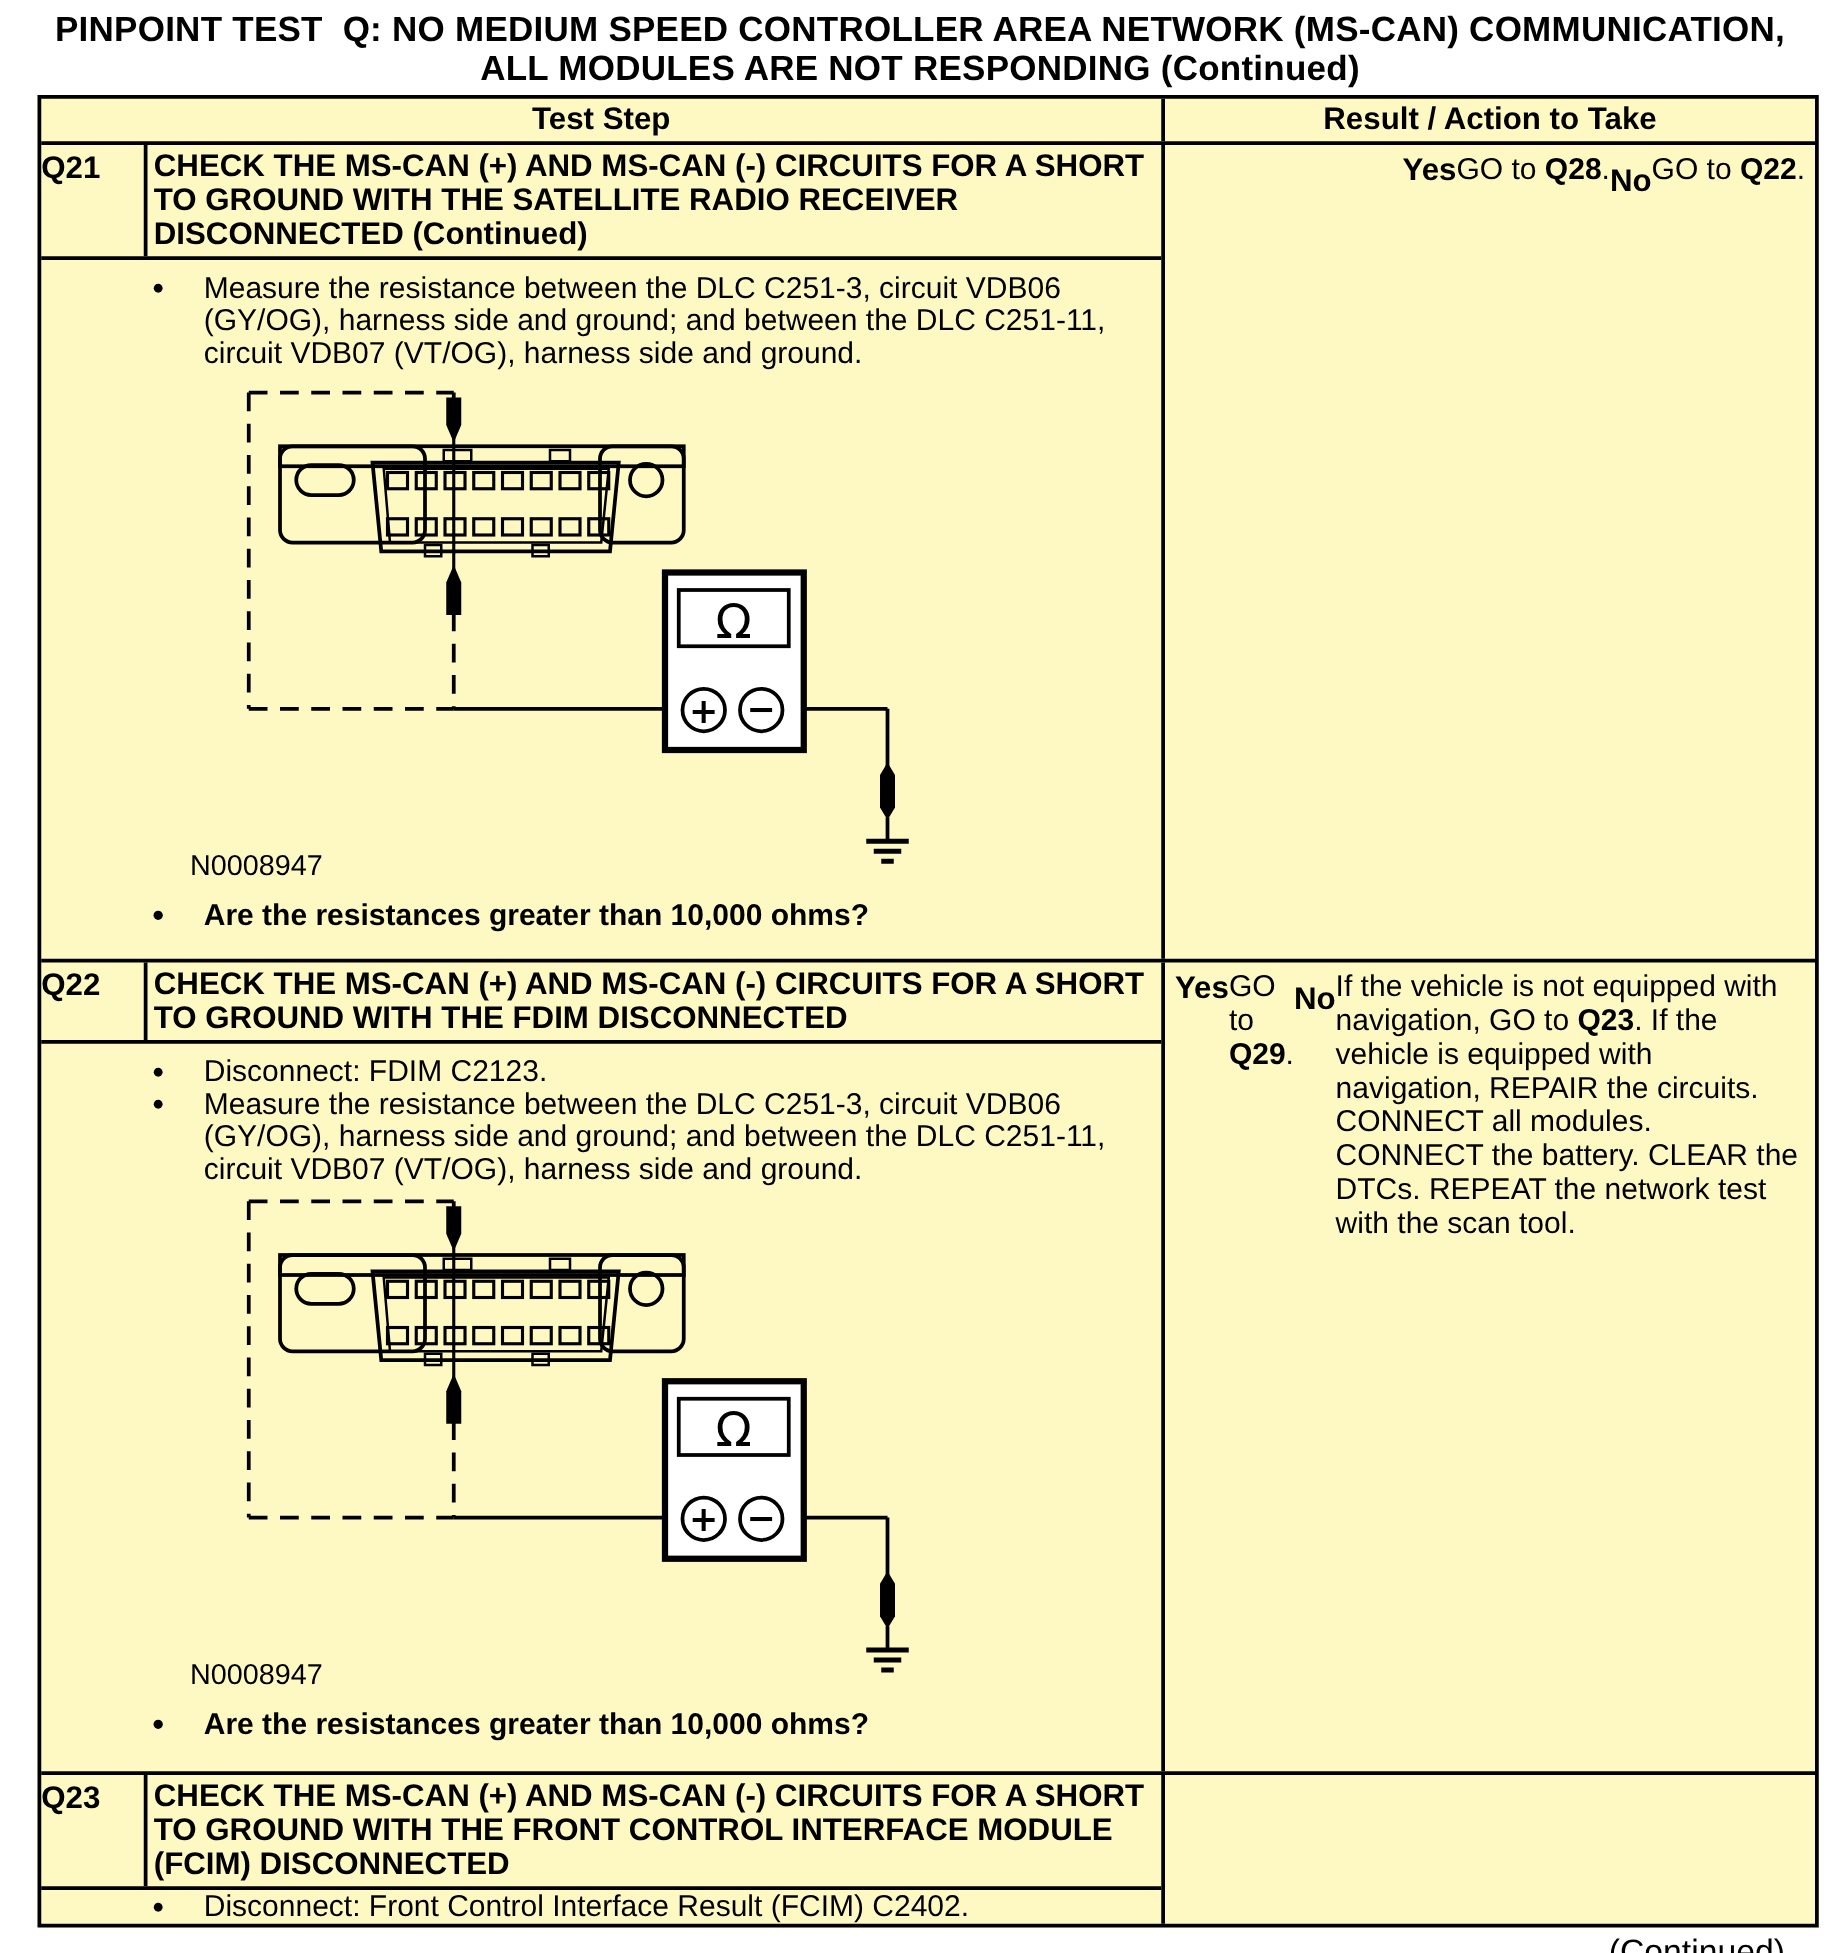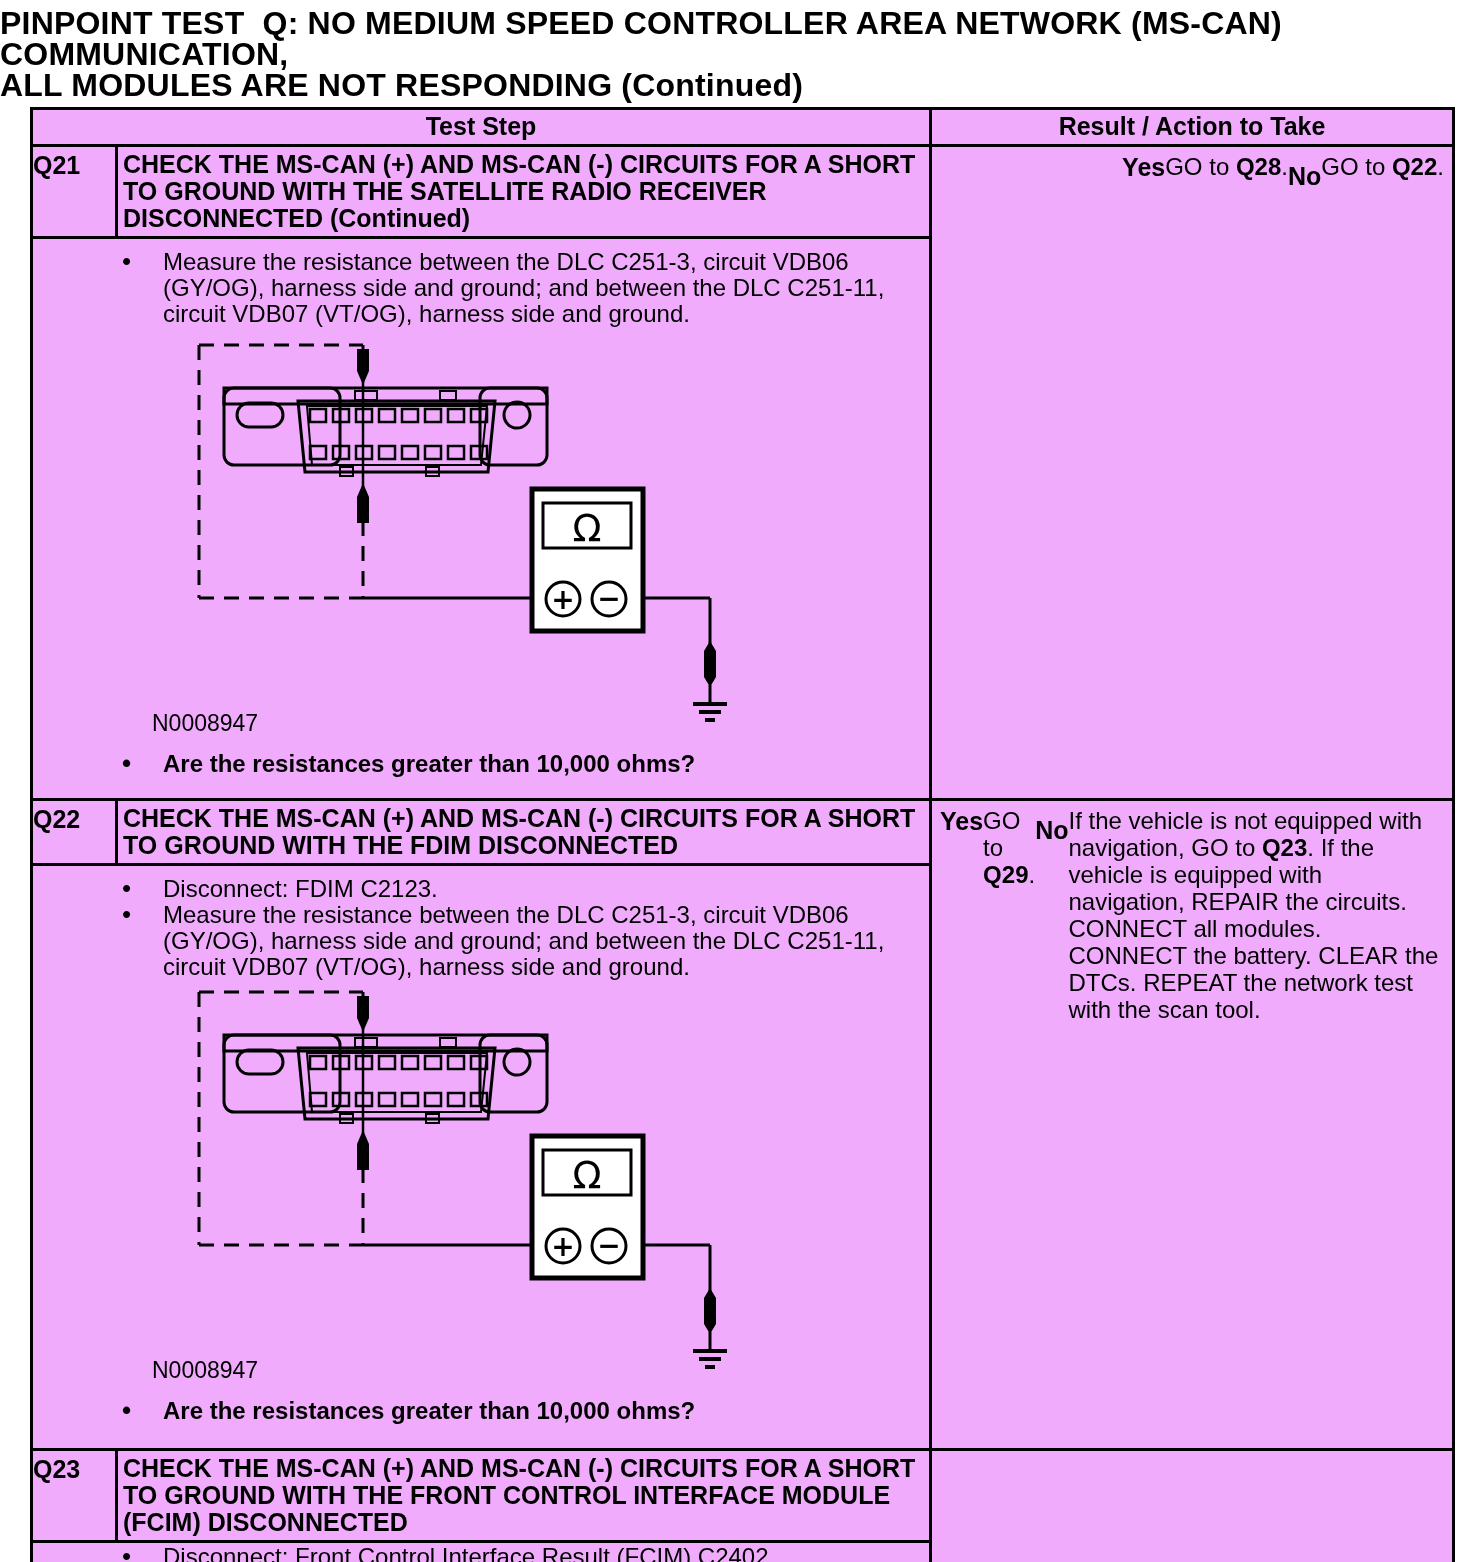--- a/index.html
+++ b/index.html
@@ -1,24 +1,24 @@
 <!DOCTYPE html>
 <html><head>
 <meta charset="utf-8">
 <style>
   * { box-sizing: border-box; margin: 0; padding: 0; }
   html, body { background: #ffffff; }
   body { width: 1472px; font-family: "Liberation Sans", sans-serif; color: #000; }
   .page { width: 1472px; min-height: 1562px; background: #fff; padding-top: 8px; }
 
   
-  .doc-title { text-align: left; font-weight: bold; font-size: 32px; line-height: 31px; letter-spacing: 0.2px; }
+  .doc-title { text-align: center; font-weight: bold; font-size: 28px; line-height: 31px; letter-spacing: 0.2px; }
 
   
-  .ptable { width: 1425px; margin: 6px 0 0 30px; border: 3px solid #000; background: #f0abfc; }
+  .ptable { width: 1425px; margin: 6px 0 0 30px; border: 3px solid #000; background: #fef9c3; }
   .thead { display: grid; grid-template-columns: 899px 520px; }
   .thead .th { font-weight: bold; font-size: 25px; line-height: 27px; text-align: center; padding: 3px 0 4px; }
   .thead .th.left { border-right: 3px solid #000; }
 
   .trow { display: grid; grid-template-columns: 899px 520px; border-top: 3px solid #000; }
   .tleft { border-right: 3px solid #000; }
   .tright { display: flex; flex-direction: row; justify-content: flex-end; padding: 6px 8px 8px 8px; }
 
   .qhead { display: grid; grid-template-columns: 85px 811px; border-bottom: 3px solid #000; }
   .qhead.h3 { min-height: 85px; }

